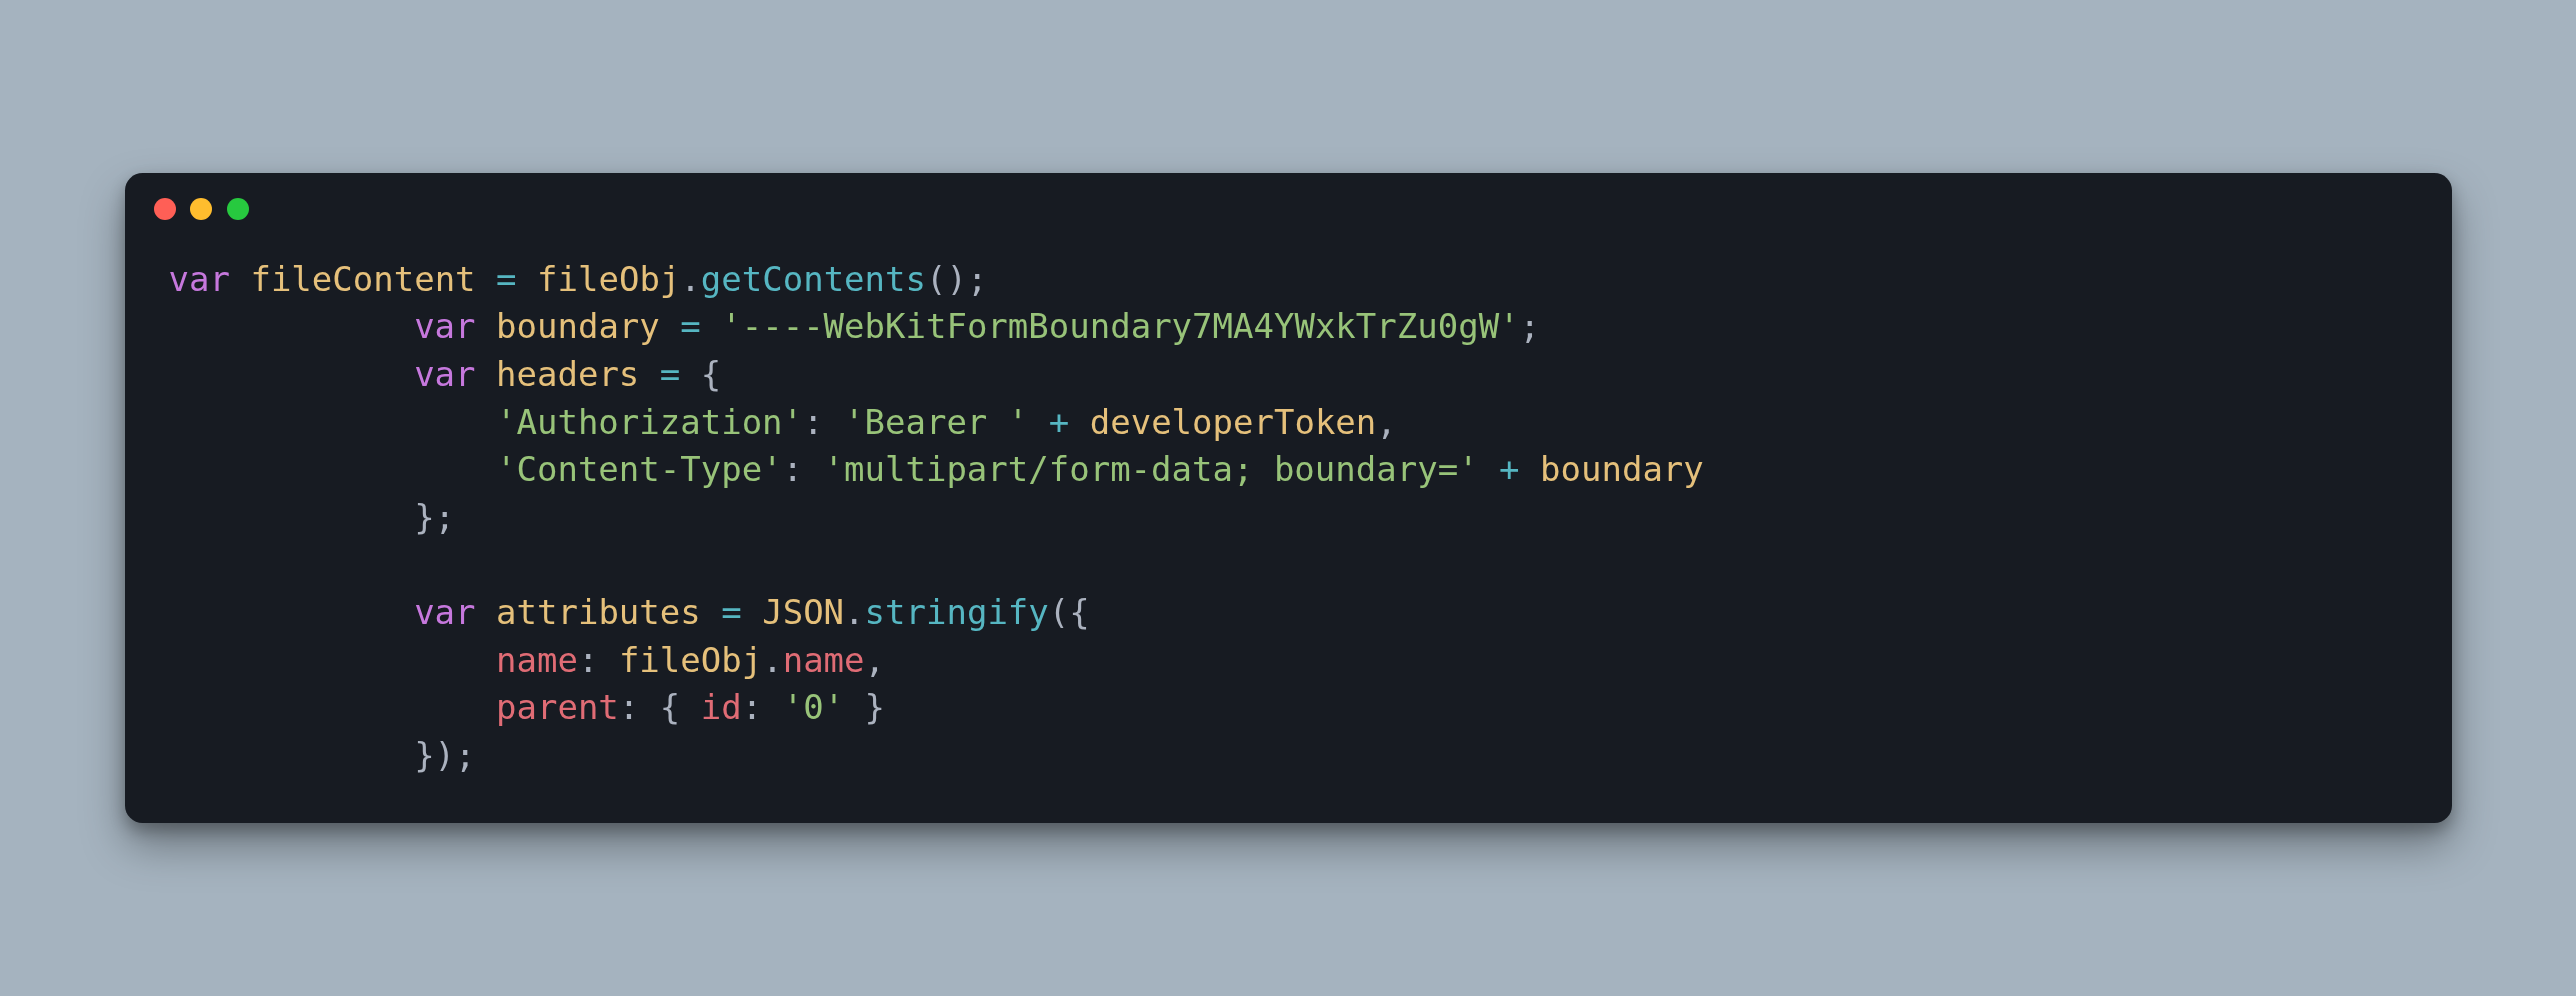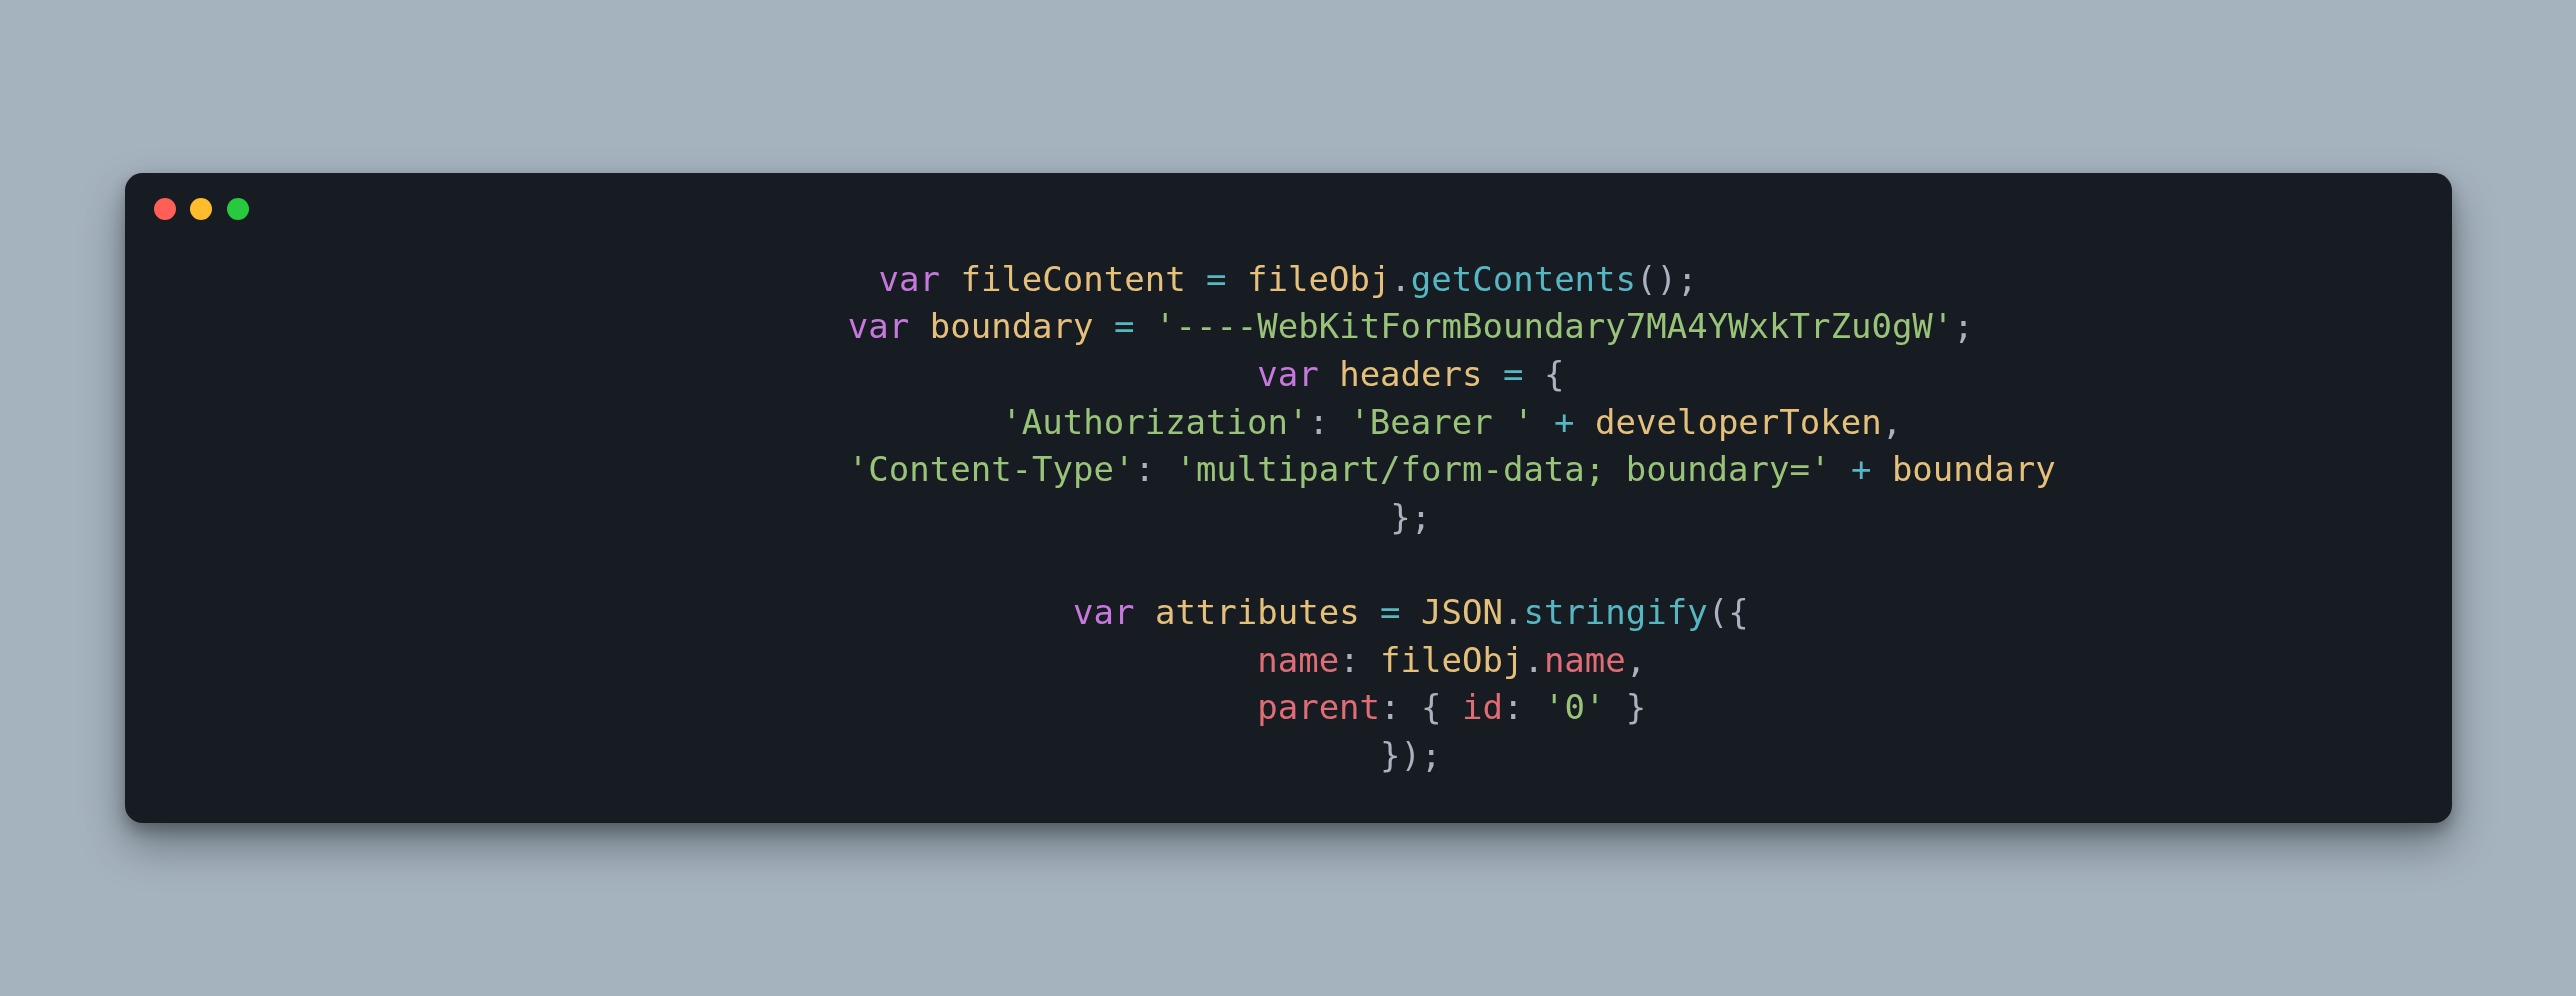--- a/index.html
+++ b/index.html
@@ -12,21 +12,20 @@
     font-family: ui-monospace, "SF Mono", Menlo, Consolas, monospace;
   }
   .stage {
     width: 2576px;
     height: 996px;
     background: #a5b3bf;
     display: flex;
     align-items: center;
     justify-content: center;
     transform-origin: top left;
-    text-align: center;
   }
   .window {
     width: 2327px;
     background: #171b22;
     border-radius: 17.6px;
     box-shadow: 0 22px 44px rgba(0,0,0,0.35), 0 7.3px 14.6px rgba(0,0,0,0.25);
     overflow: hidden;
   }
   .titlebar {
     display: flex;

